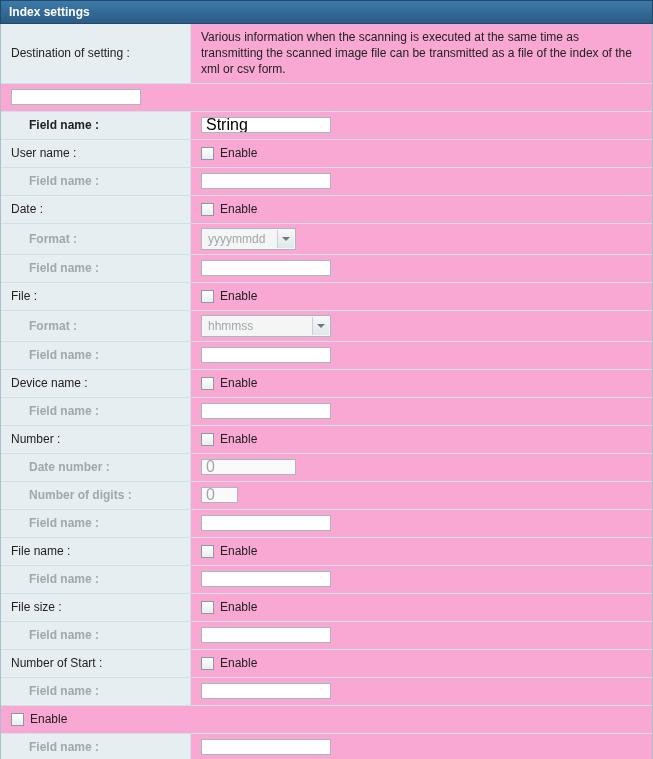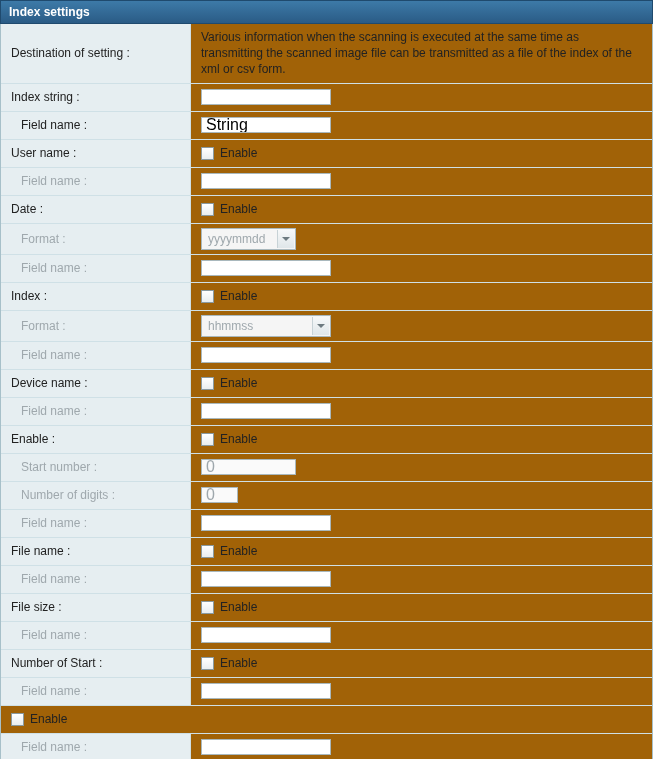--- a/index.html
+++ b/index.html
@@ -32,26 +32,27 @@
     width: 190px;
     flex-shrink: 0;
     background: #e6eef1;
     padding: 6px 10px;
     border-right: 1px solid #cfe0e6;
     display: flex;
     align-items: center;
     min-height: 27px;
   }
   .lbl.sub {
-    padding-left: 20px;
+    padding-left: 28px;
     color: #9fa8ad;
+    font-weight: bold;
   }
   .val {
     flex: 1;
-    background: #a16207;
+    background: #f9a8d4;
     padding: 4px 10px;
     display: flex;
     align-items: center;
     min-height: 27px;
     gap: 6px;
   }
   .desc .val {
     align-items: flex-start;
     padding: 5px 10px;
     line-height: 1.35;
@@ -112,21 +113,20 @@
 
 <div class="title-bar">Index settings</div>
 <div class="panel">
 
   <div class="row desc">
     <div class="lbl">Destination of setting :</div>
     <div class="val">Various information when the scanning is executed at the same time as transmitting the scanned image file can be transmitted as a file of the index of the xml or csv form.</div>
   </div>
 
   <div class="row">
-    <div class="lbl">Index string :</div>
     <div class="val">
         <input type="text" class="w130" value="" style="">
       </div>
   </div>
   <div class="row">
     <div class="lbl sub" style="color:#222;">Field name :</div>
     <div class="val">
         <input type="text" class="w130" value="String" style="">
       </div>
   </div>
@@ -162,21 +162,21 @@
     </div>
   </div>
   <div class="row">
     <div class="lbl sub">Field name :</div>
     <div class="val">
         <input type="text" class="w130" value="" style="">
       </div>
   </div>
 
   <div class="row">
-    <div class="lbl">Index :</div>
+    <div class="lbl">File :</div>
     <div class="val">
       <span class="chk"></span>
       <span>Enable</span>
     </div>
   </div>
   <div class="row">
     <div class="lbl sub">Format :</div>
     <div class="val">
       <span class="sel w122s">
         <span>hhmmss</span>
@@ -199,28 +199,28 @@
     </div>
   </div>
   <div class="row">
     <div class="lbl sub">Field name :</div>
     <div class="val">
         <input type="text" class="w130" value="" style="">
       </div>
   </div>
 
   <div class="row">
-    <div class="lbl">Enable :</div>
-    <div class="val">
-      <span class="chk"></span>
-      <span>Enable</span>
-    </div>
-  </div>
-  <div class="row">
-    <div class="lbl sub">Start number :</div>
+    <div class="lbl">Number :</div>
+    <div class="val">
+      <span class="chk"></span>
+      <span>Enable</span>
+    </div>
+  </div>
+  <div class="row">
+    <div class="lbl sub">Date number :</div>
     <div class="val">
         <input type="text" class="w95" disabled="" value="0" style="">
       </div>
   </div>
   <div class="row">
     <div class="lbl sub">Number of digits :</div>
     <div class="val">
         <input type="text" class="w37" disabled="" value="0" style="">
       </div>
   </div>

